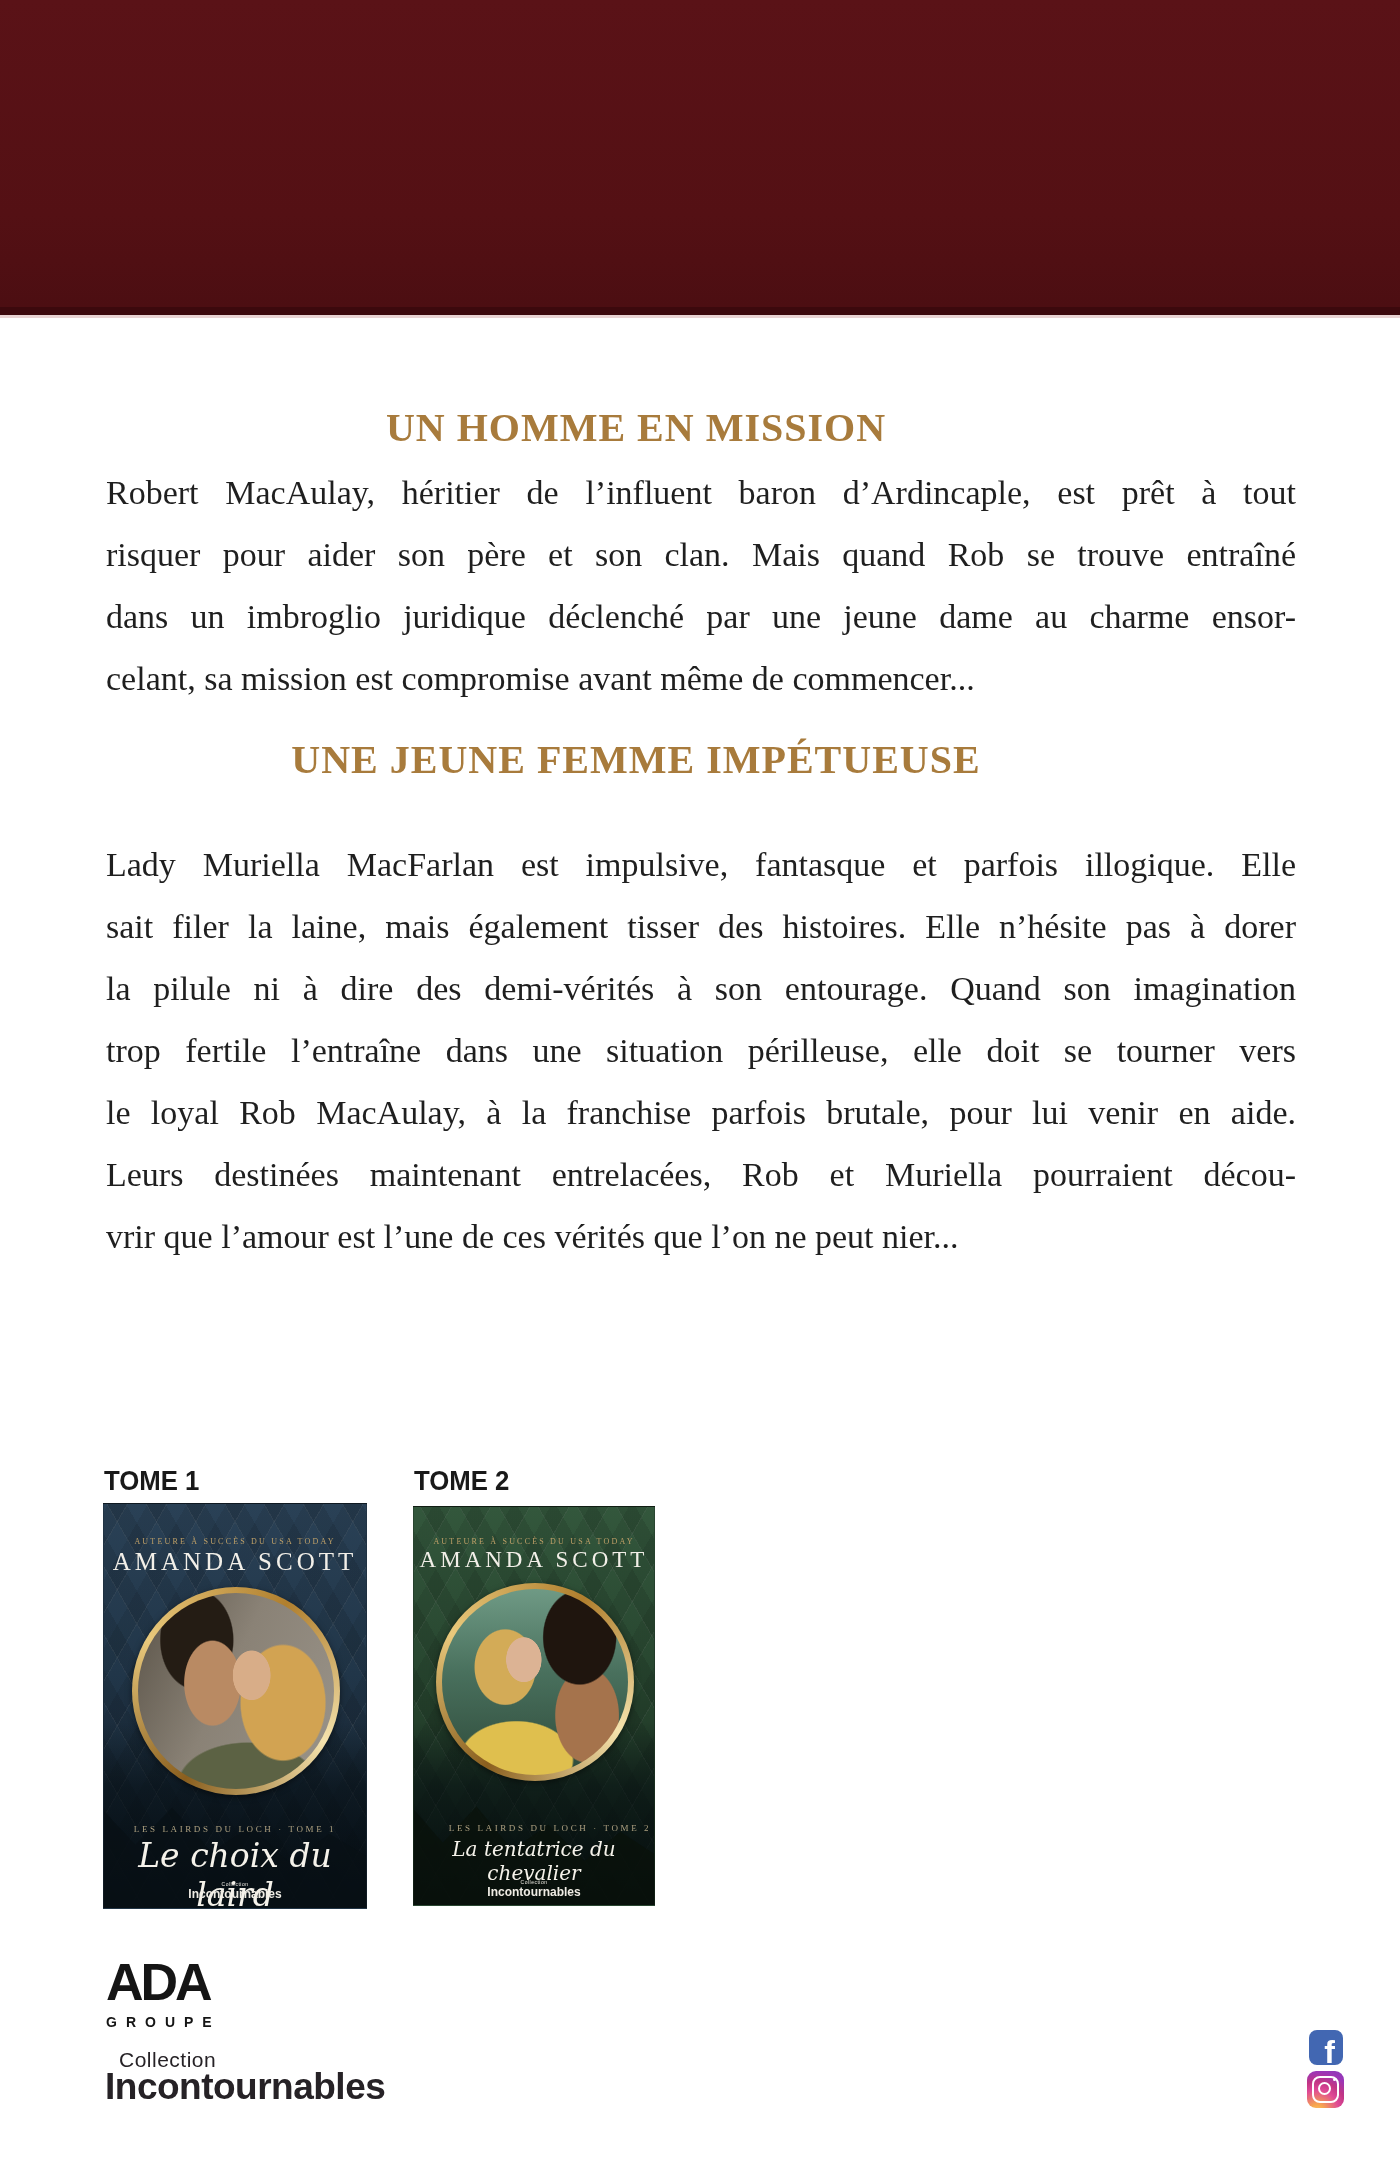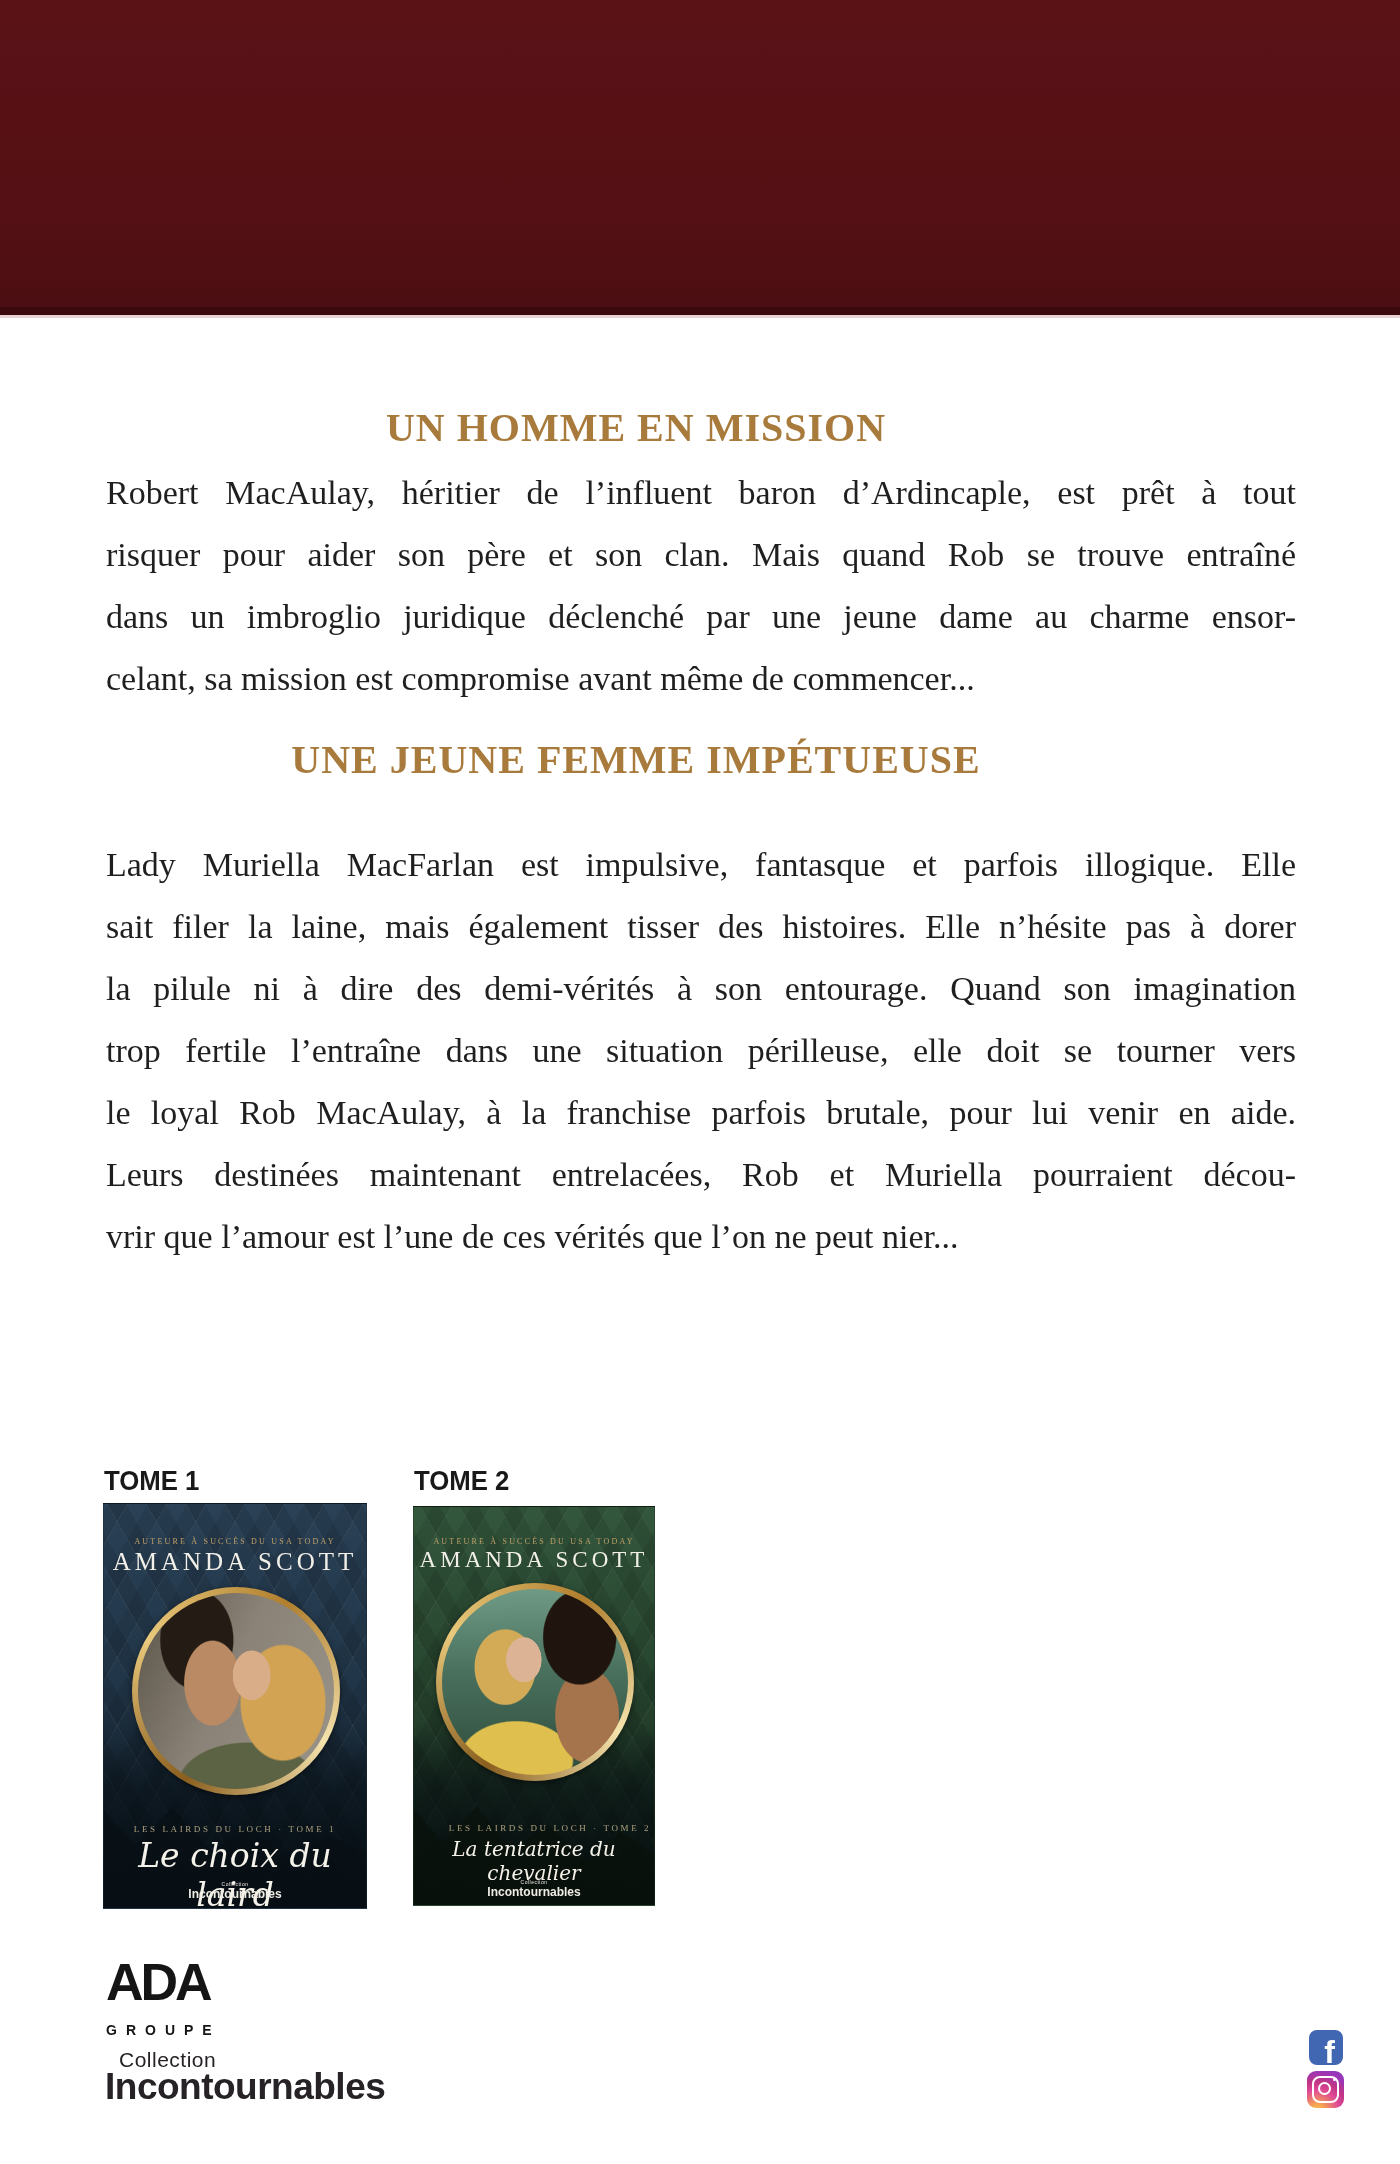--- a/index.html
+++ b/index.html
@@ -99,21 +99,21 @@
   .cover-imprint { position:absolute; left:0; width:100%; text-align:center; z-index:2; color:#efece4;
      font-family:"Liberation Sans", sans-serif; line-height:1; }
   #cover1 .cover-imprint { top:378px; }
   #cover2 .cover-imprint { top:373px; }
   .imprint-small { display:block; font-size:5px; letter-spacing:.5px; margin-bottom:1px; }
   .imprint-big { display:block; font-size:12px; font-weight:700; letter-spacing:0; }
 
   
   .ada { position:absolute; left:106px; top:1958px; font-family:"Liberation Sans", sans-serif; color:#151515; }
   .ada-name { font-size:52px; font-weight:900; letter-spacing:-3px; line-height:48px; }
-  .ada-sub { font-size:14px; font-weight:700; letter-spacing:9px; margin-top:16px; }
+  .ada-sub { font-size:14px; font-weight:700; letter-spacing:9px; margin-top:8px; }
 
   .coll { position:absolute; left:105px; top:2050px; font-family:"Liberation Sans", sans-serif; color:#262226; }
   .coll-top { font-size:21px; letter-spacing:.5px; line-height:20px; padding-left:14px; }
   .coll-name { font-size:37px; font-weight:700; letter-spacing:-.5px; line-height:34px; }
 
   .social { position:absolute; }
   .fb { left:1309px; top:2030px; width:34px; height:35px; border-radius:8px; background:#4267b2;
         overflow:hidden; }
   .fb-f { position:absolute; left:0; right:-7px; bottom:-6px; text-align:center; color:#ffffff;
         font-family:"Liberation Sans", sans-serif; font-weight:700; font-size:32px; }

